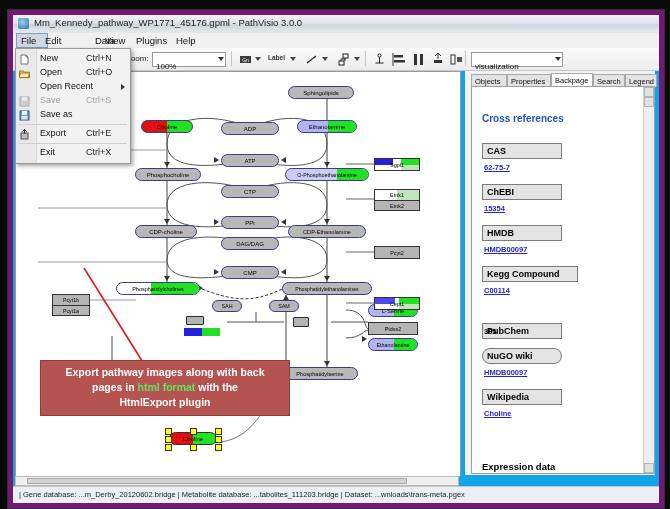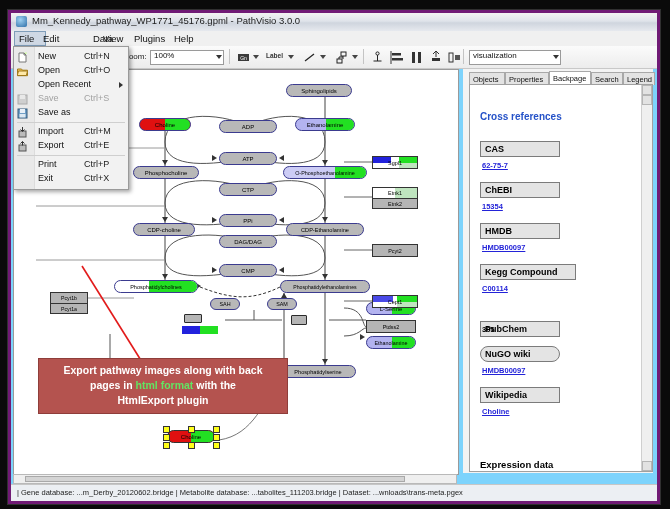--- a/index.html
+++ b/index.html
@@ -1,22 +1,22 @@
 <!DOCTYPE html>
 <html><head>
 <meta charset="utf-8">
 <style>
   html,body{margin:0;padding:0;background:#000;}
   body{width:670px;height:509px;overflow:hidden;font-family:"Liberation Sans",sans-serif;}
 
   #frame{position:absolute;left:0;top:0;width:670px;height:509px;background:#0a0a0a;}
 
   
-  #win{position:absolute;left:8px;top:10px;width:646px;height:488px;background:#7dd3fc;
-       border:3px solid #701a75;box-shadow:0 0 0 1px #303030;overflow:hidden;}
+  #win{position:absolute;left:8px;top:10px;width:646px;height:488px;background:#0ea5e9;
+       border:5px solid #701a75;box-shadow:0 0 0 1px #303030;overflow:hidden;}
 
   #titlebar{position:absolute;left:0;top:0;width:100%;height:18px;
      background:linear-gradient(to bottom,#f2f2f2 0%,#dfe3ea 45%,#cfd5de 55%,#e6e9ee 100%);
      border-bottom:1px solid #a9b0ba;}
   #titlebar .ticon{position:absolute;left:5px;top:3px;width:11px;height:11px;
      background:radial-gradient(circle at 40% 35%,#9fd2f2,#2f6fa8);border-radius:2px;}
   #titlebar .ttext{position:absolute;left:21px;top:2px;font-size:9.5px;color:#1b1b1b;white-space:nowrap;}
 
   
   #menubar{position:absolute;left:0;top:18px;width:100%;height:15px;background:#f0f0f0;
@@ -24,21 +24,21 @@
   .menu-item{position:absolute;top:1px;height:13px;line-height:13px;font-size:9.5px;color:#111;padding:0 4px;cursor:default;}
   .menu-item.active{background:#cfd8e4;border:1px solid #7f9db9;top:0;height:13px;line-height:13px;}
 
   
   #toolbar{position:absolute;left:0;top:33px;width:100%;height:22px;
      background:linear-gradient(to bottom,#fbfbfb,#ececec);border-bottom:1px solid #c8c8c8;}
   .tb-ico{position:absolute;top:3px;width:15px;height:15px;border:1px solid transparent;}
   .tb-sep{position:absolute;top:3px;width:1px;height:15px;background:#c4c4c4;}
   .zlabel{position:absolute;top:6px;font-size:8px;color:#222;}
   .combo{position:absolute;height:13px;background:#fff;border:1px solid #9a9a9a;font-size:8px;color:#111;}
-  .combo .cv{position:absolute;left:3px;top:0;}
+  .combo .cv{position:absolute;left:3px;top:9px;}
   .combo .carr{position:absolute;right:1px;top:4px;width:0;height:0;
      border-left:3px solid transparent;border-right:3px solid transparent;border-top:4px solid #333;}
   .drop-arr{position:absolute;top:9px;width:0;height:0;border-left:3px solid transparent;
      border-right:3px solid transparent;border-top:4px solid #444;}
   .tb-txt{position:absolute;top:6px;font-size:6.5px;color:#333;font-weight:bold;}
 
   
   #canvaswrap{position:absolute;left:2px;top:56px;width:444px;height:404px;background:#fff;
      border:1px solid #9a9a9a;overflow:hidden;}
   #canvas{position:absolute;left:0;top:0;width:444px;height:404px;}
@@ -450,41 +450,27 @@
               </svg>
         </span>
         <span class="lb">Save as</span>
         <span class="sc"></span>
       </div>
       <div class="fm-sep"></div>
       <div class="fm-row">
         <span class="fm-ico">
           <svg width="11" height="11" viewBox="0 0 11 11">
                 <rect x="2" y="4" width="7" height="6" fill="#bbb" stroke="#555"></rect>
-                <path d="M5.5 0 L5.5 4 M3.5 2.5 L5.5 4.5 L7.5 2.5" stroke="#333" fill="none"></path>
-              </svg>
-        </span>
-        <span class="lb">Import</span>
-        <span class="sc">Ctrl+M</span>
-      </div>
-      <div class="fm-row">
-        <span class="fm-ico">
-          <svg width="11" height="11" viewBox="0 0 11 11">
-                <rect x="2" y="4" width="7" height="6" fill="#bbb" stroke="#555"></rect>
                 <path d="M5.5 4.5 L5.5 0.5 M3.5 2.5 L5.5 0.5 L7.5 2.5" stroke="#333" fill="none"></path>
               </svg>
         </span>
         <span class="lb">Export</span>
         <span class="sc">Ctrl+E</span>
       </div>
       <div class="fm-sep"></div>
-      <div class="fm-row">
-        <span class="lb">Print</span>
-        <span class="sc">Ctrl+P</span>
-      </div>
       <div class="fm-row">
         <span class="lb">Exit</span>
         <span class="sc">Ctrl+X</span>
       </div>
     </div>
   </div>
 
   <div id="rightpanel">
     <div id="tabs">
       <div class="tab" style="left:0px;width:36px;">Objects</div>

